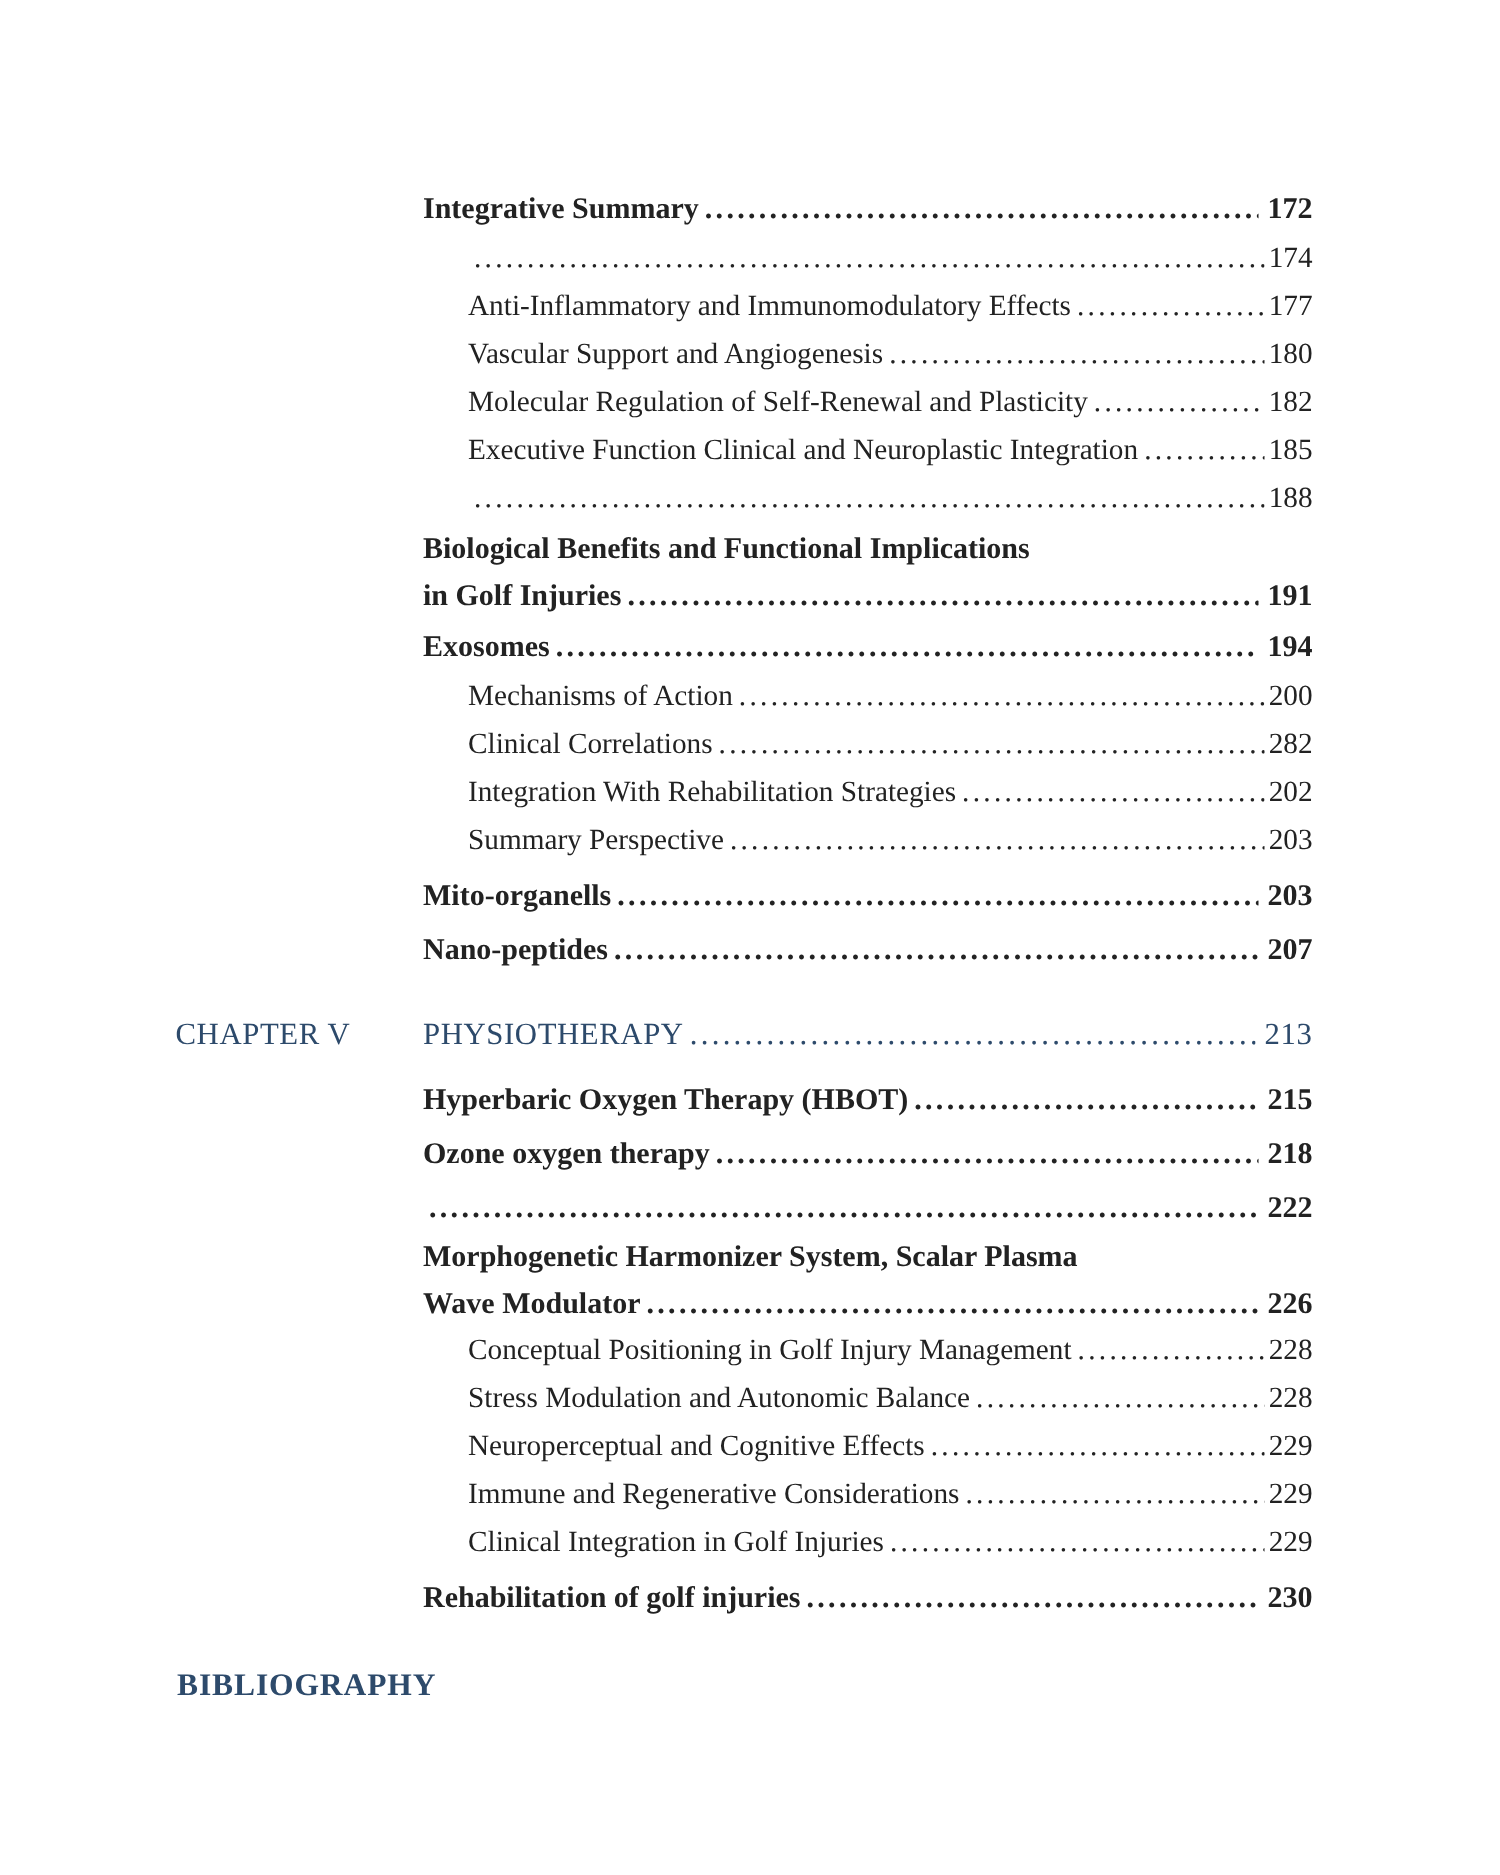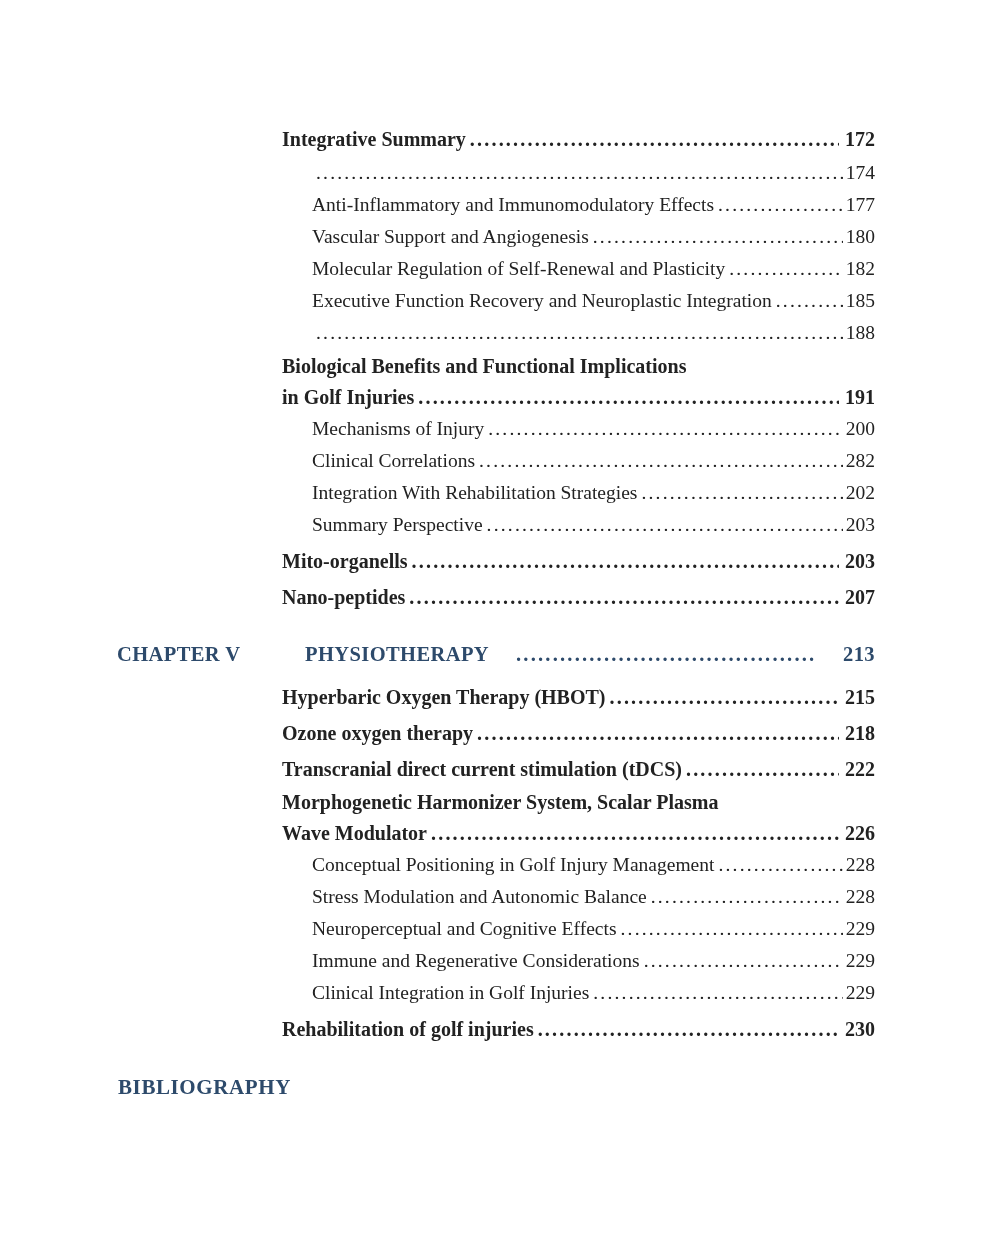--- a/index.html
+++ b/index.html
@@ -48,25 +48,24 @@
   .row.wrap-tail { height: 31px; line-height: 31px; }
 
   .row.h2 + .row.h1 { margin-top: 2px; }
 
   
   .row.chapter {
     margin-top: 20px;
     height: 38px;
     line-height: 38px;
     padding-left: 0;
-    font-weight: 700;
+    font-weight: 400;
     font-size: 20.5px;
     letter-spacing: 0.4px;
     color: var(--accent);
-    gap: 23px;
   }
   .row.chapter + .row.h1 { margin-top: 6px; }
   .chapter-col {
     flex: 0 0 165px;
     width: 165px;
   }
 
   
   .row.bibliography {
     margin-top: 20px;
@@ -123,38 +122,43 @@
         <span class="entry-label">Vascular Support and Angiogenesis</span>
         <span class="dots"></span>
         <span class="page-num">180</span>
       </div>
       <div class="row h2">
         <span class="entry-label">Molecular Regulation of Self-Renewal and Plasticity</span>
         <span class="dots"></span>
         <span class="page-num">182</span>
       </div>
       <div class="row h2">
-        <span class="entry-label">Executive Function Recovery and Neuroplastic Integration</span>
+        <span class="entry-label">Executive Function Clinical and Neuroplastic Integration</span>
         <span class="dots"></span>
         <span class="page-num">185</span>
       </div>
       <div class="row h2">
         <span class="dots"></span>
         <span class="page-num">188</span>
       </div>
       <div class="row h1 wrap-head">
         <span class="entry-label">Biological Benefits and Functional Implications</span>
       </div>
       <div class="row h1 wrap-tail">
         <span class="entry-label">in Golf Injuries</span>
         <span class="dots"></span>
         <span class="page-num">191</span>
       </div>
-      <div class="row h2">
-        <span class="entry-label">Mechanisms of Injury</span>
+      <div class="row h1">
+        <span class="entry-label">Exosomes</span>
+        <span class="dots"></span>
+        <span class="page-num">194</span>
+      </div>
+      <div class="row h2">
+        <span class="entry-label">Mechanisms of Action</span>
         <span class="dots"></span>
         <span class="page-num">200</span>
       </div>
       <div class="row h2">
         <span class="entry-label">Clinical Correlations</span>
         <span class="dots"></span>
         <span class="page-num">282</span>
       </div>
       <div class="row h2">
         <span class="entry-label">Integration With Rehabilitation Strategies</span>
@@ -186,21 +190,20 @@
         <span class="entry-label">Hyperbaric Oxygen Therapy (HBOT)</span>
         <span class="dots"></span>
         <span class="page-num">215</span>
       </div>
       <div class="row h1">
         <span class="entry-label">Ozone oxygen therapy</span>
         <span class="dots"></span>
         <span class="page-num">218</span>
       </div>
       <div class="row h1">
-        <span class="entry-label">Transcranial direct current stimulation (tDCS)</span>
         <span class="dots"></span>
         <span class="page-num">222</span>
       </div>
       <div class="row h1 wrap-head">
         <span class="entry-label">Morphogenetic Harmonizer System, Scalar Plasma</span>
       </div>
       <div class="row h1 wrap-tail">
         <span class="entry-label">Wave Modulator</span>
         <span class="dots"></span>
         <span class="page-num">226</span>

